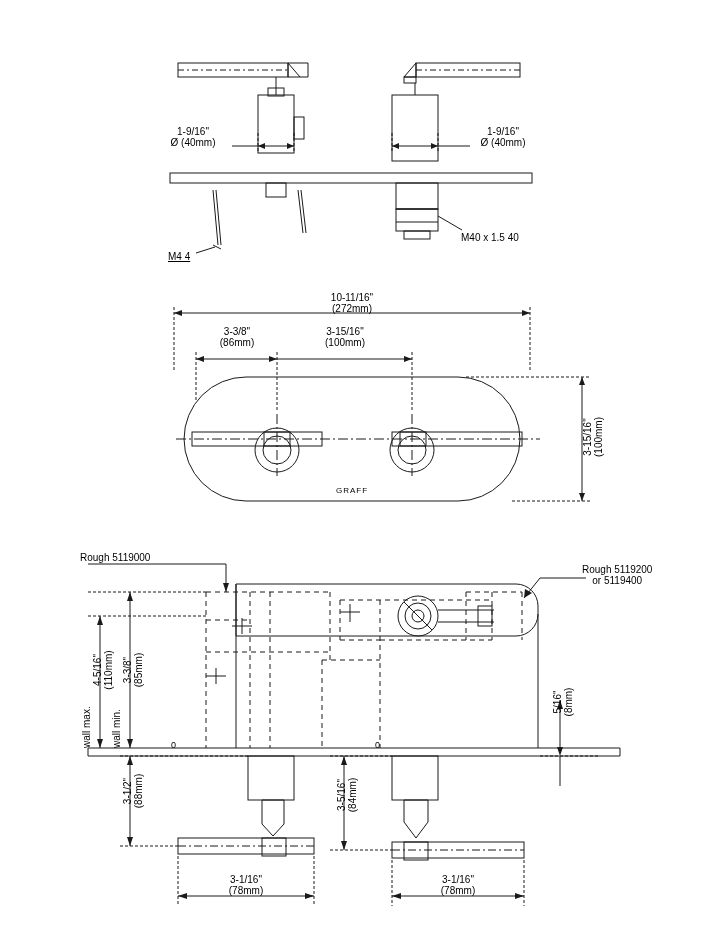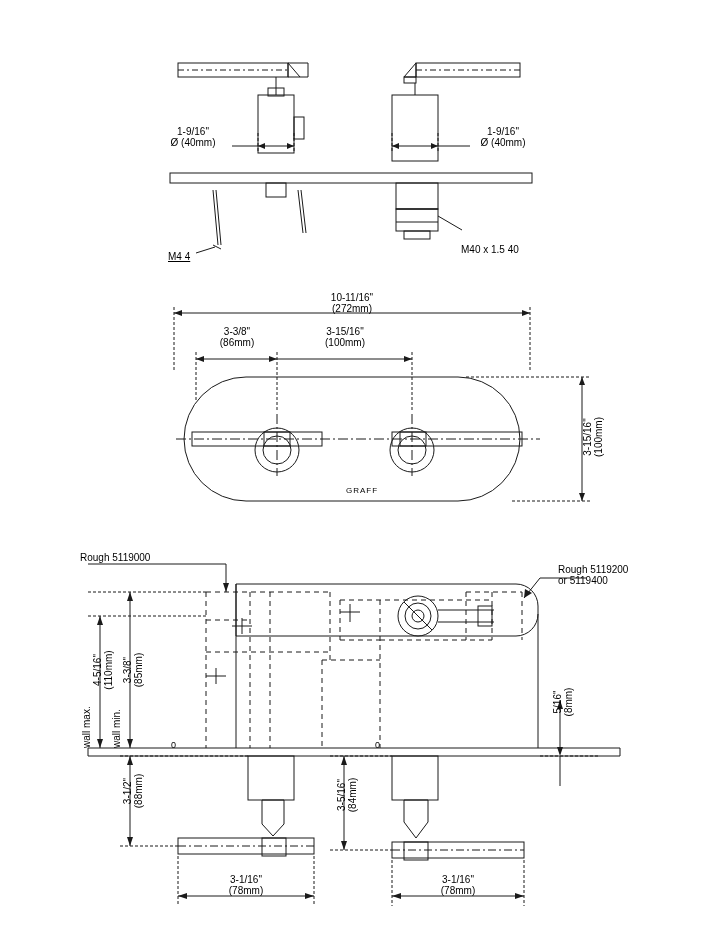--- a/index.html
+++ b/index.html
@@ -30,21 +30,20 @@
   .vert {
     transform-origin: 0 0;
     transform: rotate(-90deg);
   }
   svg { position: absolute; left: 0; top: 0; overflow: visible; }
   .logo {
     position: absolute;
     font-size: 8px;
     letter-spacing: 1px;
     font-family: "Liberation Sans", sans-serif;
-    margin-left: 10px;
   }
 </style>
 </head>
 <body>
 
 <div id="sheet">
 
   <svg width="725" height="951">
     <g stroke="#1a1a1a" fill="none" stroke-width="1">
 
@@ -244,41 +243,41 @@
       <path d="M524 896 l-9 -3 v6 z" fill="#1a1a1a" stroke="none"></path>
     </g>
   </svg>
 
   <div class="lbl c" style="left:146px; top:126px; width:94px;">1-9/16"
 Ø (40mm)</div>
 
   <div class="lbl c" style="left:456px; top:126px; width:94px;">1-9/16"
 Ø (40mm)</div>
 
-  <div class="lbl" style="left:461px; top:244px;">M40 x 1.5 40</div>
+  <div class="lbl" style="left:461px; top:232px;">M40 x 1.5 40</div>
 
   <div class="lbl" style="left:168px; top:251px;text-decoration:underline;">M4 4</div>
 
   <div class="lbl c" style="left:305px; top:292px; width:94px;">10-11/16"
 (272mm)</div>
 
   <div class="lbl c" style="left:190px; top:326px; width:94px;">3-3/8"
 (86mm)</div>
 
   <div class="lbl c" style="left:298px; top:326px; width:94px;">3-15/16"
 (100mm)</div>
 
   <div class="lbl c vert" style="left:582px; top:492px; width:110px;">3-15/16"
 (100mm)</div>
 
   <div class="logo" style="left:336px; top:486px;">GRAFF</div>
 
   <div class="lbl" style="left:80px; top:552px;">Rough 5119000</div>
 
-  <div class="lbl" style="left:558px; top:564px;">Rough 5119200
+  <div class="lbl" style="left:582px; top:564px;text-align:center;">Rough 5119200
 or 5119400</div>
 
   <div class="lbl c vert" style="left:92px; top:748px; width:156px;">4-5/16"
 (110mm)</div>
   <div class="lbl vert" style="left:81px; top:748px; width:120px;">wall max.</div>
 
   <div class="lbl c vert" style="left:122px; top:748px; width:156px;">3-3/8"
 (85mm)</div>
   <div class="lbl vert" style="left:111px; top:748px; width:120px;">wall min.</div>
 

